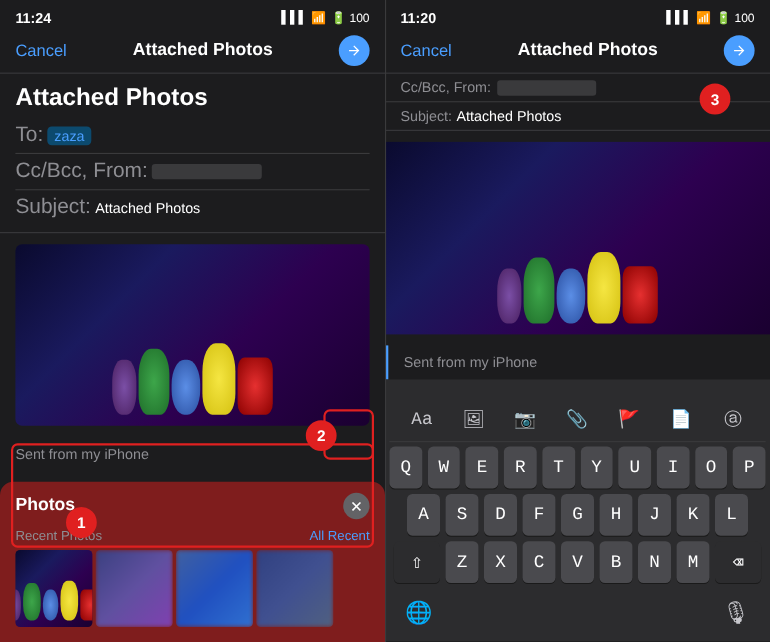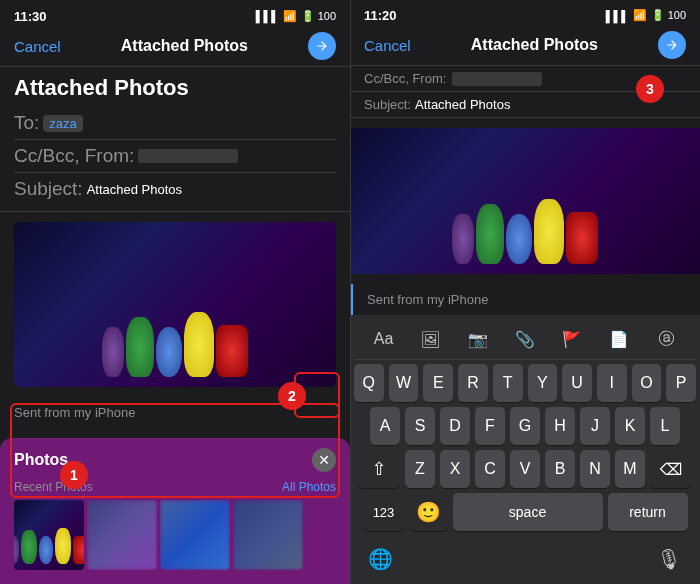--- a/index.html
+++ b/index.html
@@ -112,21 +112,21 @@
     }
     .mail-field-label {
       color: #8e8e93;
       font-size: 19px;
       margin-right: 4px;
       min-width: 20px;
     }
     .mail-field-value {
       color: #4a9eff;
       font-size: 13px;
-      background: #404040;
+      background: #0c4a6e;
       padding: 1px 6px;
       border-radius: 4px;
     }
     .mail-field-value-gray {
       color: #636366;
       font-size: 13px;
       background: #3a3a3c;
       border-radius: 3px;
       height: 14px;
       width: 100px;
@@ -209,21 +209,21 @@
       color: #8e8e93;
       font-size: 13px;
     }
 
     
     .photo-picker {
       position: absolute;
       bottom: 0;
       left: 0;
       right: 0;
-      background: #701a75;
+      background: #7f1d1d;
       border-radius: 12px 12px 0 0;
       z-index: 10;
     }
     .photo-picker-header {
       display: flex;
       align-items: center;
       justify-content: space-between;
       padding: 10px 14px 6px;
     }
     .photo-picker-title {
@@ -326,21 +326,22 @@
       padding: 8px 14px;
       color: #8e8e93;
       font-size: 13px;
       border-left: 3px solid #4a9eff;
       margin-left: 0;
     }
 
     
     .keyboard {
       background: #2c2c2e;
-      padding: 6px 4px 4px;
+      padding: 18px 4px 4px;
+      font-family: Liberation Mono, monospace;
     }
     .keyboard-toolbar {
       display: flex;
       align-items: center;
       justify-content: space-around;
       padding: 4px 6px 6px;
       border-bottom: 0.5px solid #3a3a3c;
       margin-bottom: 4px;
     }
     .kb-tool {
@@ -535,21 +536,21 @@
     .char-s-blue { width: 14px; height: 28px; background: radial-gradient(ellipse, #5b8ee6, #2a4fa0); border-radius: 45%; }
     .char-s-yellow { width: 16px; height: 36px; background: radial-gradient(ellipse, #f5e642, #d4c010); border-radius: 40%; }
     .char-s-red { width: 18px; height: 28px; background: radial-gradient(ellipse, #e63030, #8a0000); border-radius: 20%; }
   </style>
 </head>
 <body>
 
 <div class="phone-left">
 
   <div class="status-bar">
-    <span class="status-time">11:30</span>
+    <span class="status-time">11:24</span>
     <div class="status-icons">
       <span>▌▌▌</span>
       <span>📶</span>
       <span>🔋 <span>100</span></span>
     </div>
   </div>
 
   <div class="nav-bar">
     <span class="nav-cancel">Cancel</span>
     <span class="nav-title">Attached Photos</span>
@@ -590,21 +591,21 @@
 
   <div class="red-outline-2"></div>
 
   <div class="photo-picker">
     <div class="photo-picker-header">
       <span class="photo-picker-title">Photos</span>
       <div class="photo-picker-close">✕</div>
     </div>
     <div class="photo-picker-subheader">
       <span class="photo-picker-section">Recent Photos</span>
-      <span class="photo-picker-all">All Photos</span>
+      <span class="photo-picker-all">All Recent</span>
     </div>
     <div class="photo-strip">
       <div class="photo-thumb photo-thumb-main">
         <div class="chars-small">
           <div class="char-s-purple"></div>
           <div class="char-s-green"></div>
           <div class="char-s-blue"></div>
           <div class="char-s-yellow"></div>
           <div class="char-s-red"></div>
         </div>
@@ -718,25 +719,19 @@
       <div class="kb-key">Z</div>
       <div class="kb-key">X</div>
       <div class="kb-key">C</div>
       <div class="kb-key">V</div>
       <div class="kb-key">B</div>
       <div class="kb-key">N</div>
       <div class="kb-key">M</div>
       <div class="kb-delete">⌫</div>
     </div>
 
-    <div class="kb-row kb-bottom-row">
-      <div class="kb-123">123</div>
-      <div class="kb-emoji">🙂</div>
-      <div class="kb-key kb-key-space">space</div>
-      <div class="kb-key kb-key-return">return</div>
-    </div>
 
     <div class="kb-bottom-extra">
       <div class="kb-globe">🌐</div>
       <div class="kb-mic">🎙</div>
     </div>
   </div>
 </div>
 
 </body></html>

